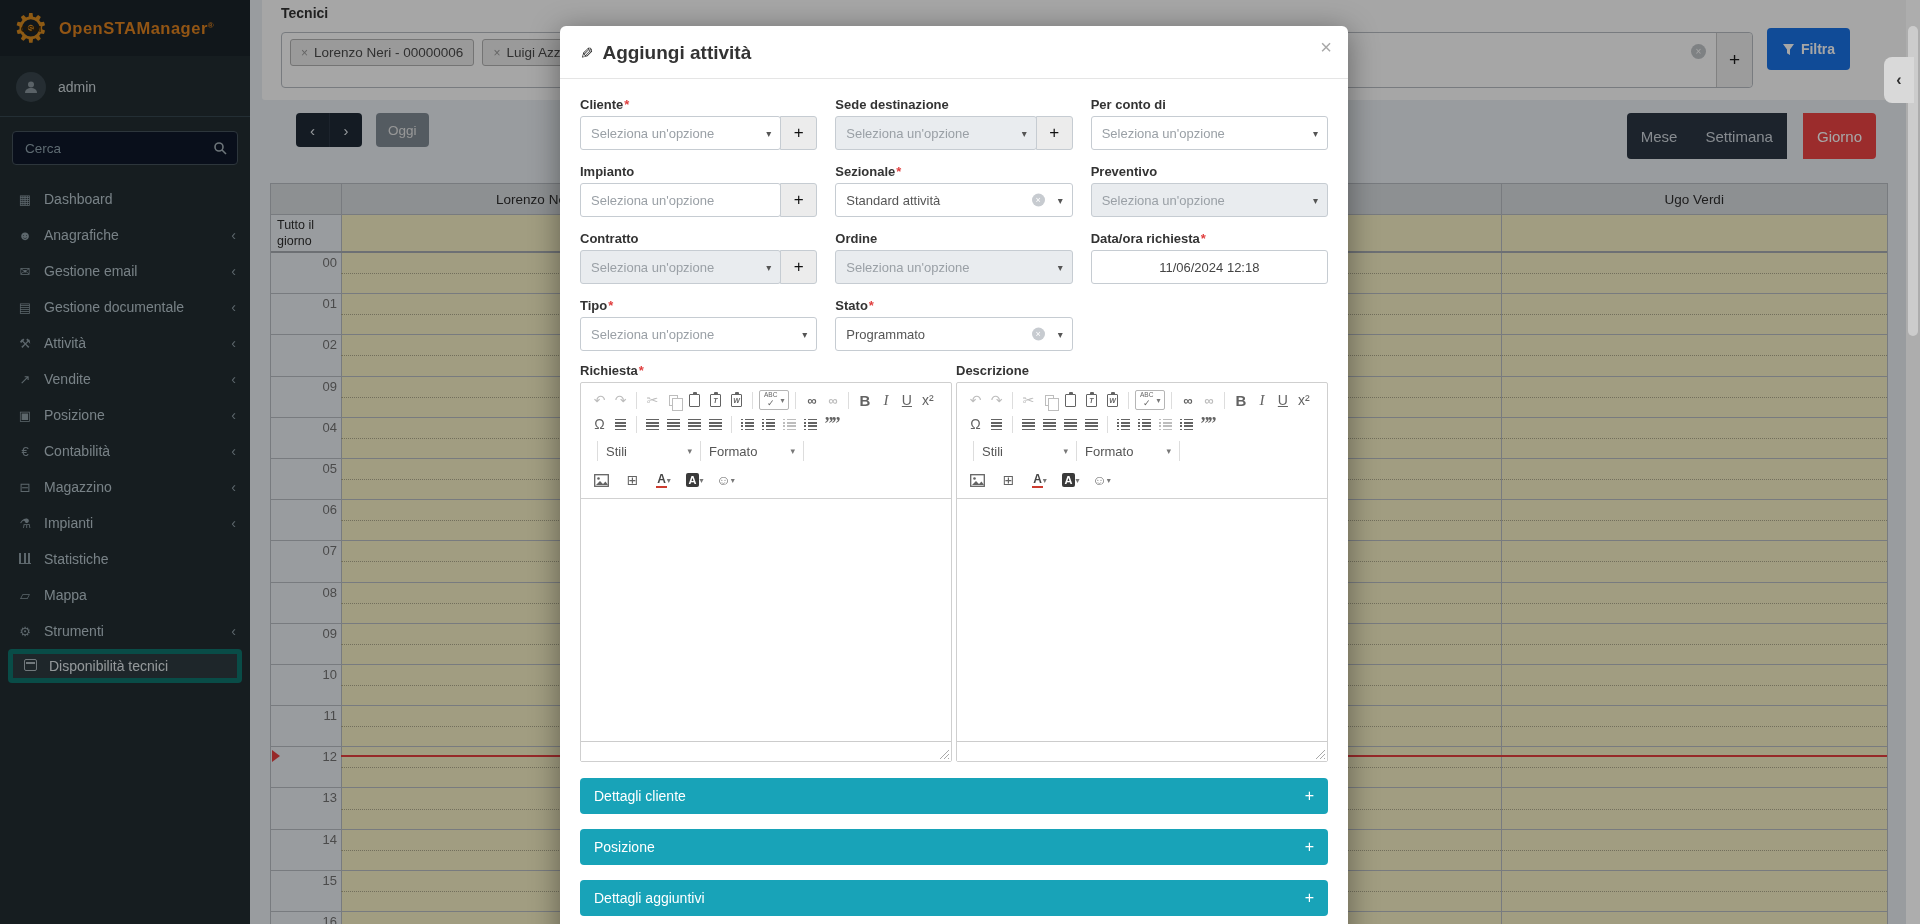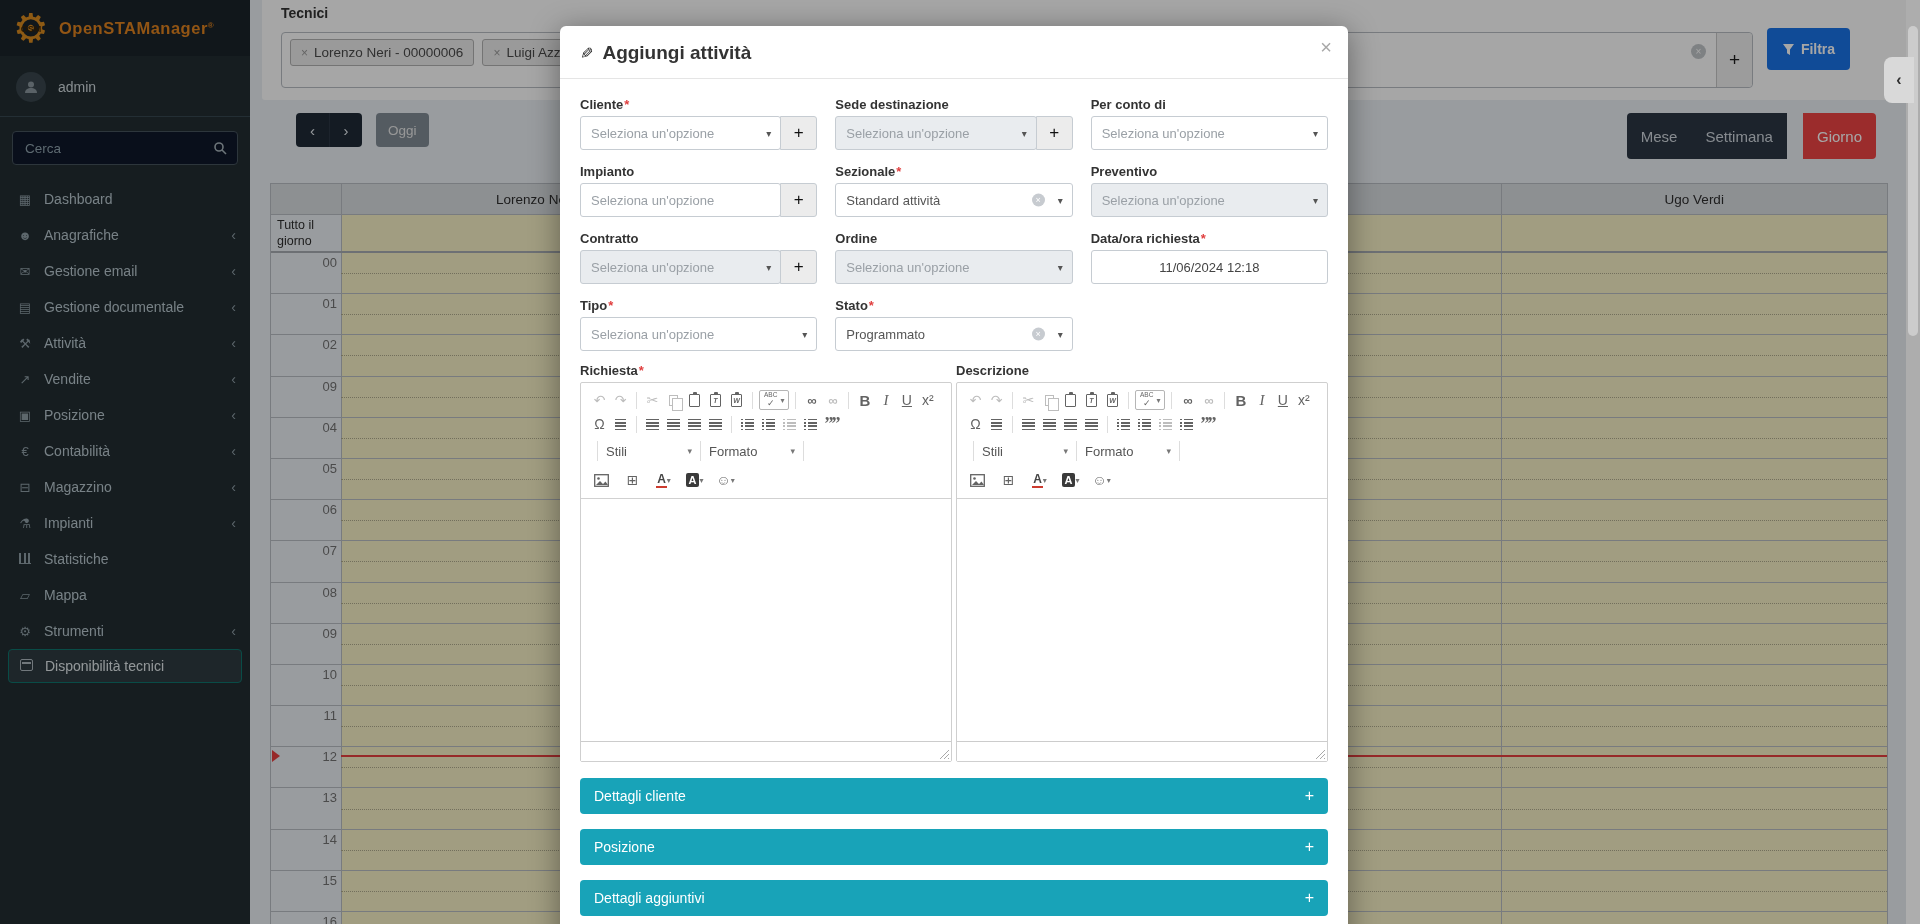--- a/index.html
+++ b/index.html
@@ -18,21 +18,21 @@
   .avatar { width:30px; height:30px; border-radius:50%; background:#39464d; display:flex; align-items:center; justify-content:center; }
   .uname { color:#cfd8dc; font-size:14px; }
   .sdiv { height:1px; background:#374850; margin:0 0 14px; }
   .search { position:relative; margin:0 12px 16px; }
   .search input { width:100%; height:34px; background:#0f172a; border:1px solid #46545c; border-radius:4px; color:#cfd8dc; font-size:13.5px; padding:0 34px 0 12px; outline:none; }
   .search input::placeholder { color:#90a4ae; }
   .searchbtn { position:absolute; right:2px; top:2px; width:32px; height:30px; background:transparent; border:none; display:flex; align-items:center; justify-content:center; cursor:pointer; }
   .mi { display:flex; align-items:center; height:36px; padding:0 14px 0 16px; color:#b8c7ce; font-size:14px; gap:10px; cursor:pointer; }
   .mi .mic { width:18px; text-align:center; font-size:13px; color:#8f9ea6; flex:none; }
   .mi .chev { margin-left:auto; color:#8f9ea6; font-size:14px; }
-  .mi.active { background:#2f3b41; border:1px solid #0f766e; border-radius:4px; margin:0 8px; padding:0 8px; color:#e2e9ec; height:34px; }
+  .mi.active { background:#2f3b41; border:5px solid #0f766e; border-radius:4px; margin:0 8px; padding:0 8px; color:#e2e9ec; height:34px; }
   .csbars { display:inline-block; width:12px; height:11px; background:repeating-linear-gradient(90deg,#8f9ea6 0 2px,transparent 2px 4.5px); border-bottom:1.5px solid #8f9ea6; }
   .ccal { display:inline-block; width:13px; height:12px; border:1.5px solid #aeb9bf; border-radius:2px; position:relative; }
   .ccal::before { content:''; position:absolute; left:1px; right:1px; top:2px; height:2px; background:#aeb9bf; }
 
   
   .content { position:absolute; left:250px; top:0; right:0; bottom:0; background:#ecf0f5; }
   .card { position:absolute; left:12px; top:0; right:14px; height:100px; background:#ffffff; border-radius:0 0 3px 3px; }
   .teclabel { position:absolute; left:31px; top:5px; font-size:14px; font-weight:bold; color:#333; }
   .tagsbox { position:absolute; left:31px; top:32px; width:1472px; height:56px; background:#fff; border:1px solid #b9bec4; border-radius:4px; display:flex; align-items:flex-start; }
   .chips { flex:1; display:flex; gap:8px; padding:6px 8px; flex-wrap:wrap; }

